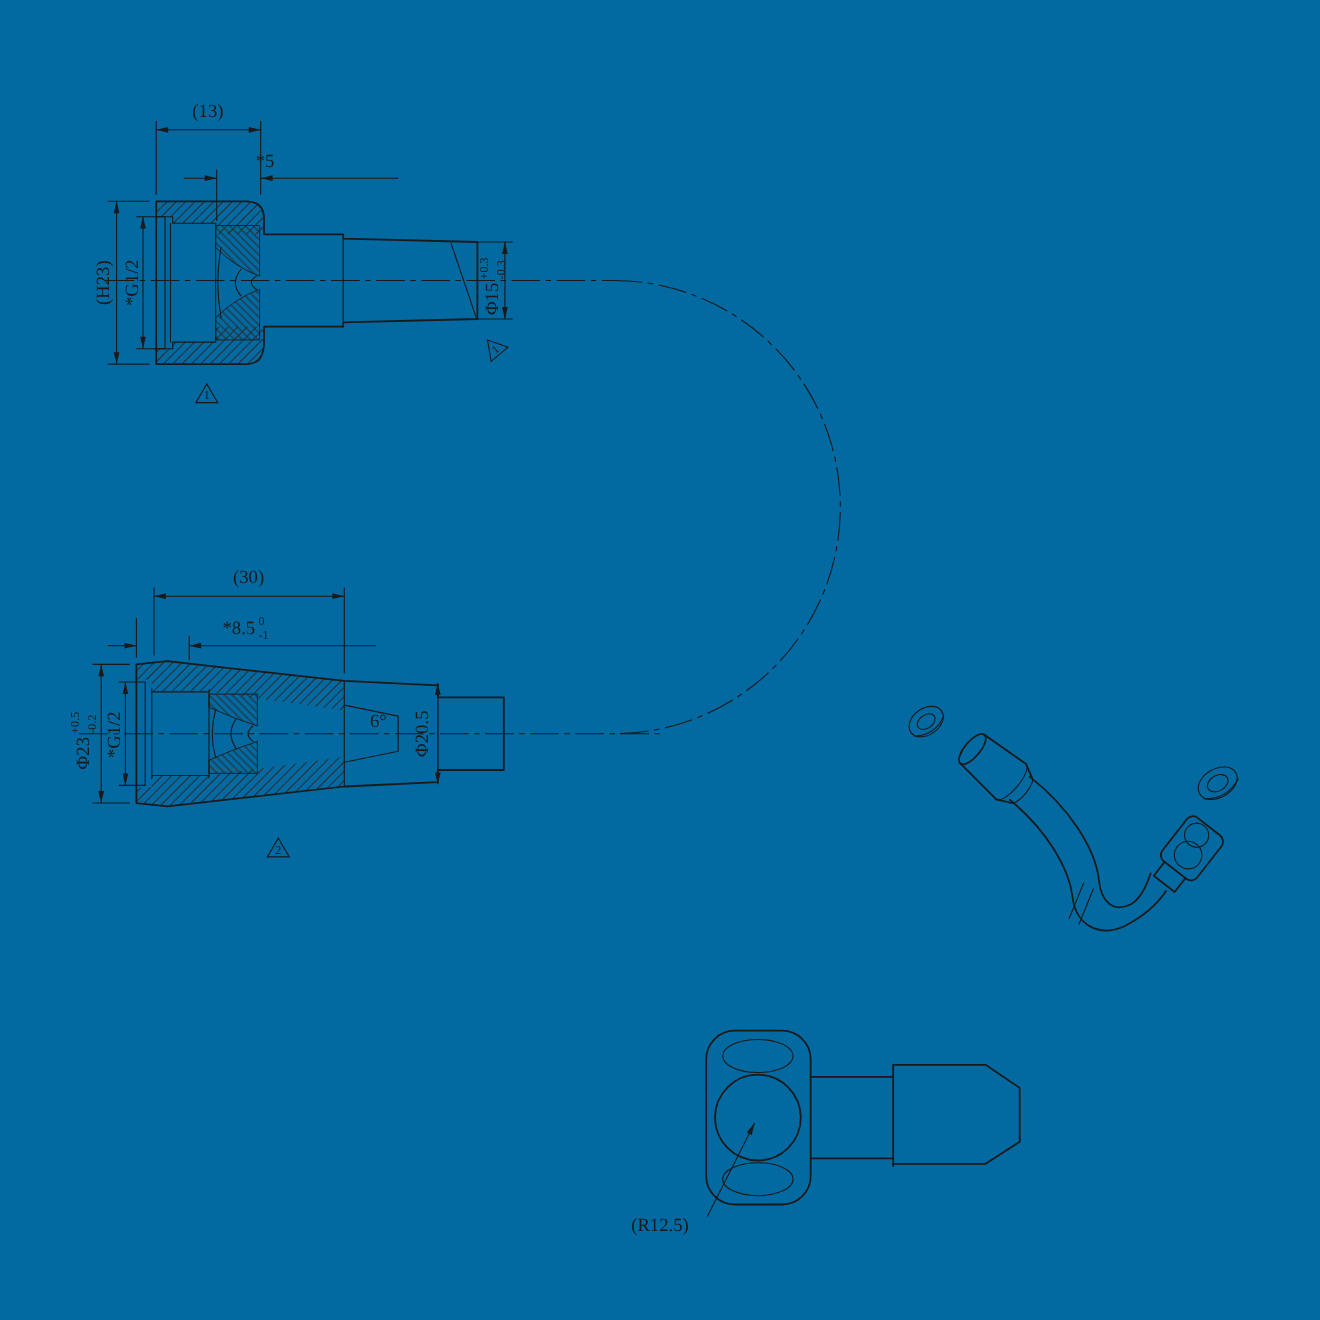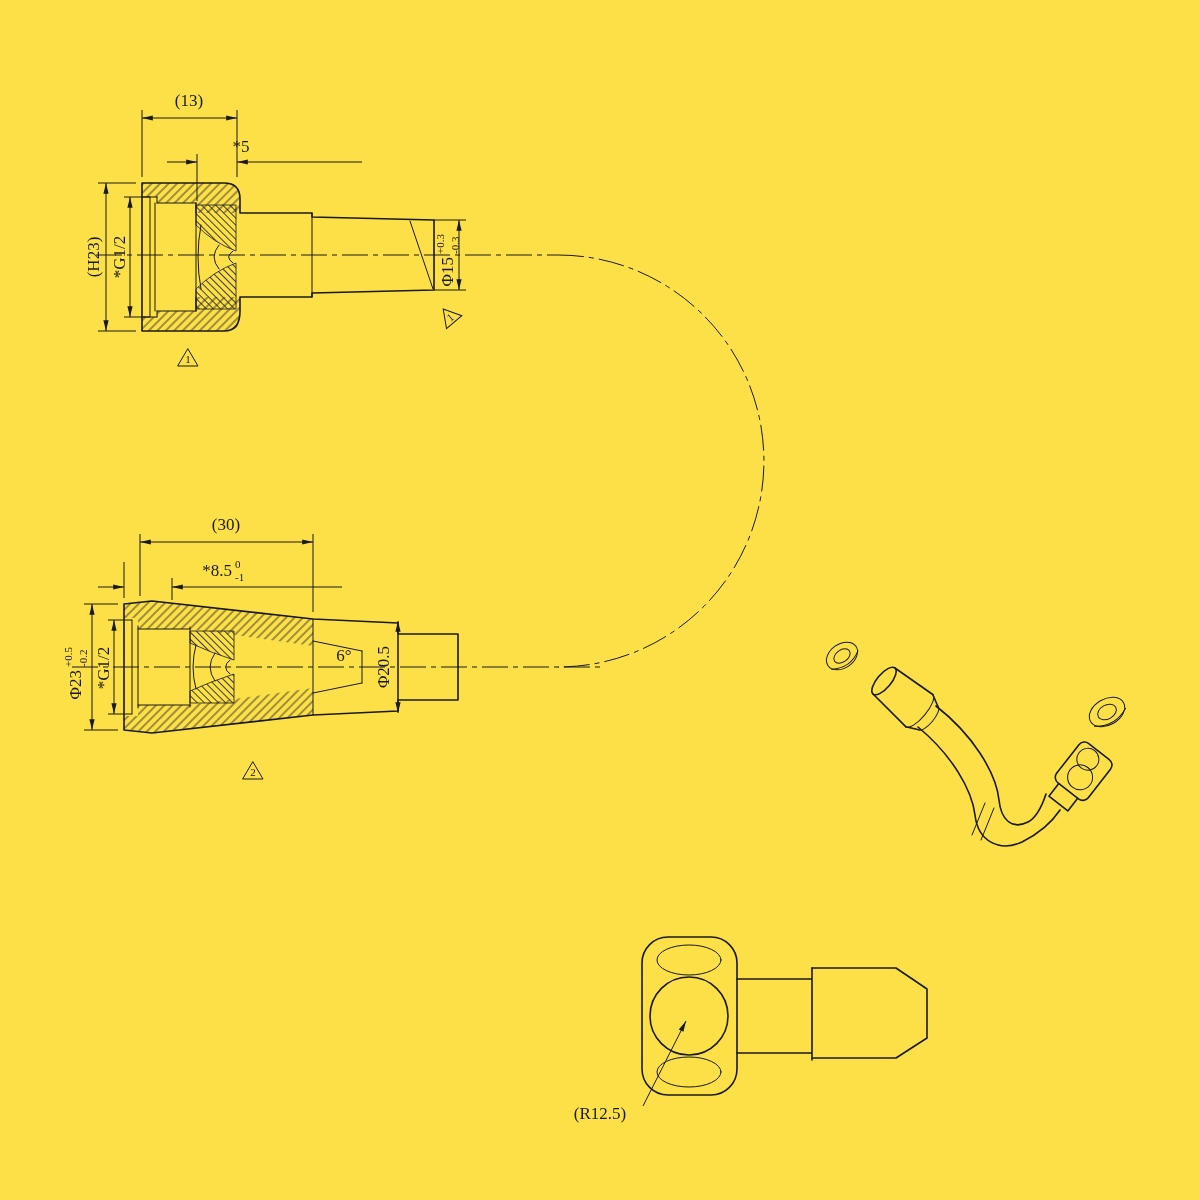--- a/index.html
+++ b/index.html
@@ -1,16 +1,16 @@
 <!DOCTYPE html>
 <html><head>
 <meta charset="utf-8">
 <style>
   html,body{margin:0;padding:0;background:#ffffff;}
-  .canvas{width:1200px;height:1200px;background:#fde047;position:relative;overflow:hidden;}
+  .canvas{width:1200px;height:1200px;background:#0369a1;position:relative;overflow:hidden;}
   svg{display:block;}
   .outline{stroke:#1a1a1a;stroke-width:1.6;fill:none;stroke-linejoin:round;stroke-linecap:round;}
   .thin{stroke:#1a1a1a;stroke-width:1;fill:none;stroke-linecap:round;}
   .dim{stroke:#1a1a1a;stroke-width:1;fill:none;}
   .center{stroke:#1a1a1a;stroke-width:1;fill:none;stroke-dasharray:26 5 5 5;}
   .hatchA{fill:url(#hA);stroke:none;}
   .hatchB{fill:url(#hB);stroke:#1a1a1a;stroke-width:0.8;}
   text.lbl{font-family:"Liberation Serif",serif;font-size:17px;fill:#1a1a1a;}
   text.tol{font-family:"Liberation Serif",serif;font-size:11px;fill:#1a1a1a;}
   text.flg{font-family:"Liberation Serif",serif;font-size:11px;fill:#1a1a1a;}

